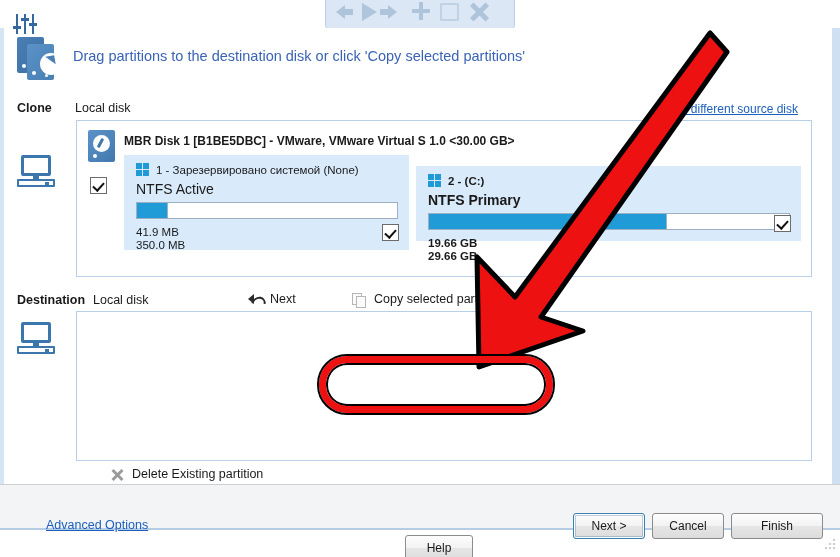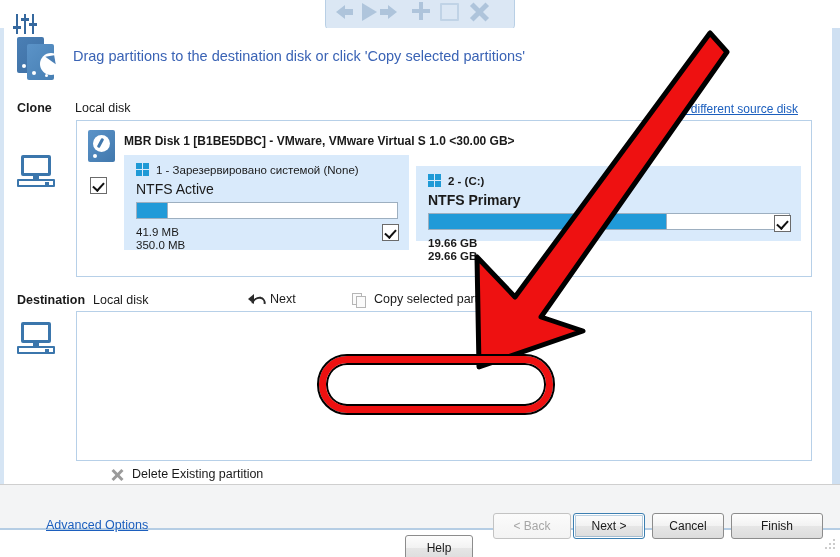--- a/index.html
+++ b/index.html
@@ -765,21 +765,20 @@
     <i class="v" style="left:2px;top:0;"></i>
     <i class="h" style="left:-1px;top:12px;"></i>
     <i class="v" style="left:10px;top:0;"></i>
     <i class="h" style="left:7px;top:4px;"></i>
     <i class="v" style="left:18px;top:0;"></i>
     <i class="h" style="left:15px;top:9px;"></i>
   </div>
   <div class="link-adv">Advanced Options</div>
 
   <button class="btn help">Help</button>
-  <button class="btn back disabled" disabled="">&lt; Back</button>
   <button class="btn cancel">Cancel</button>
   <button class="btn next focused">Next &gt;</button>
   <button class="btn finish">Finish</button>
 
   <div class="resize-grip">
     <i style="left:8px;top:0;"></i>
     <i style="left:4px;top:4px;"></i>
       <i style="left:8px;top:4px;"></i>
     <i style="left:0;top:8px;"></i>
       <i style="left:4px;top:8px;"></i>

